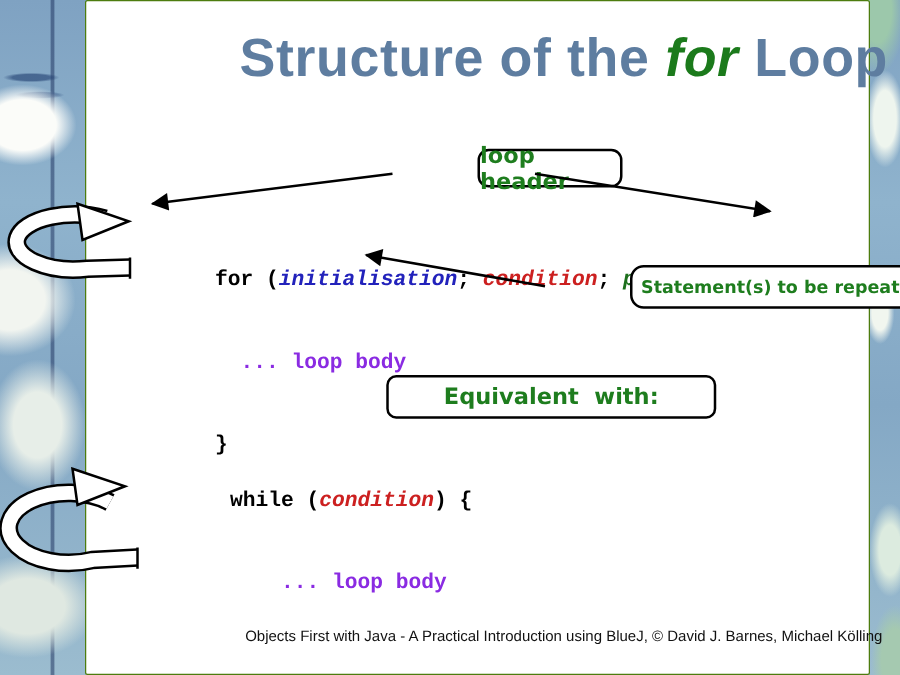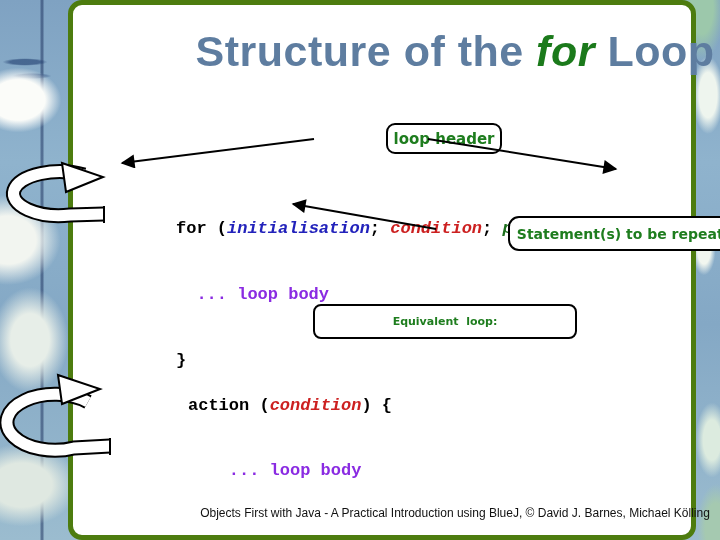--- a/index.html
+++ b/index.html
@@ -21,39 +21,39 @@
       radial-gradient(16px 35px at 704px 250px, #f1f6ef 0 40%, rgba(255,255,255,0) 72%),
       radial-gradient(22px 50px at 712px 440px, #dcebdf 0 40%, rgba(255,255,255,0) 75%),
       radial-gradient(28px 65px at 702px 8px,   #9cc8ab 0 40%, rgba(156,200,171,0) 80%),
       radial-gradient(24px 55px at 716px 528px, #a5c9b0 0 45%, rgba(165,201,176,0) 80%),
       linear-gradient(90deg, rgba(0,0,0,0) 40px, rgba(25,45,90,.5) 41px, rgba(25,45,90,.5) 43px, rgba(0,0,0,0) 44px),
       linear-gradient(180deg, #7fa2c2, #8fb3cd 30%, #84a8c5 60%, #9bbccf);
   }
 
   .card {
     position:absolute; left:68px; top:0; width:628px; height:540px;
-    background:#fff; border:5px solid #4d7c0f; border-radius:14px;
+    background:#fff; border:1px solid #4d7c0f; border-radius:2px;
   }
 
   .title {
     position:absolute; left:68px; top:22px; width:628px;
     text-align:center; font-size:43px; letter-spacing:.5px;
     color:var(--title_blue); white-space:pre-wrap;
   }
   .title .kw { color:var(--keyword_green); font-style:italic; }
 
   .callout {
     position:absolute; background:#fff; border:2px solid #000;
     display:flex; align-items:center; justify-content:center;
     font-family:"DejaVu Sans", sans-serif; font-weight:600;
     color:var(--callout_green); white-space:pre-wrap;
   }
-  .box-loop-header { left:313px; top:118px; width:116px; height:31px; border-radius:9px; font-size:15px; }
+  .box-loop-header { left:313px; top:118px; width:116px; height:31px; border-radius:9px; font-size:18px; }
   .box-statements  { left:435px; top:211px; width:244px; height:35px; border-radius:11px; font-size:14px; }
-  .box-equivalent  { left:240px; top:299px; width:264px; height:35px; border-radius:8px;  font-size:11px; }
+  .box-equivalent  { left:240px; top:299px; width:264px; height:35px; border-radius:8px;  font-size:18px; }
   .box-equivalent .kw { font-style:italic; }
 
   .code {
     position:absolute; font-family:"Liberation Mono", monospace;
     font-weight:bold; font-size:17px; color:#000; white-space:pre;
   }
   .code1 { left:103px; top:169px; line-height:22px; }
   .code2 { left:115px; top:347px; line-height:21.5px; }
   .tok-init { color:var(--code_blue);   font-style:italic; }
   .tok-cond { color:var(--code_red);    font-style:italic; }
@@ -79,24 +79,24 @@
   <div class="code code1">
     <div><span>for (</span><span class="tok-init">initialisation</span><span>; </span><span class="tok-cond">condition</span><span>; </span><span class="tok-post">post-body action</span><span>) {</span></div>
     <div><span class="tok-body">  ... loop body</span></div>
     <div><span>}</span></div>
   </div>
 
   <div class="callout box-loop-header"><span>loop header</span></div>
 
   <div class="callout box-statements"><span>Statement(s) to be repeated</span></div>
 
-  <div class="callout box-equivalent"><span>Equivalent </span><span> loop:</span></div>
+  <div class="callout box-equivalent"><span>Equivalent </span><span> with:</span></div>
 
   <div class="code code2">
-    <div><span>action (</span><span class="tok-cond">condition</span><span>) {</span></div>
+    <div><span>while (</span><span class="tok-cond">condition</span><span>) {</span></div>
     <div><span class="tok-body">    ... loop body</span></div>
     
     
   </div>
 
   <div class="footer">Objects First with Java - A Practical Introduction using BlueJ, © David J. Barnes, Michael Kölling</div>
 </div>
 
 <svg class="overlay" width="720" height="540" viewBox="0 0 720 540">
   <defs>

